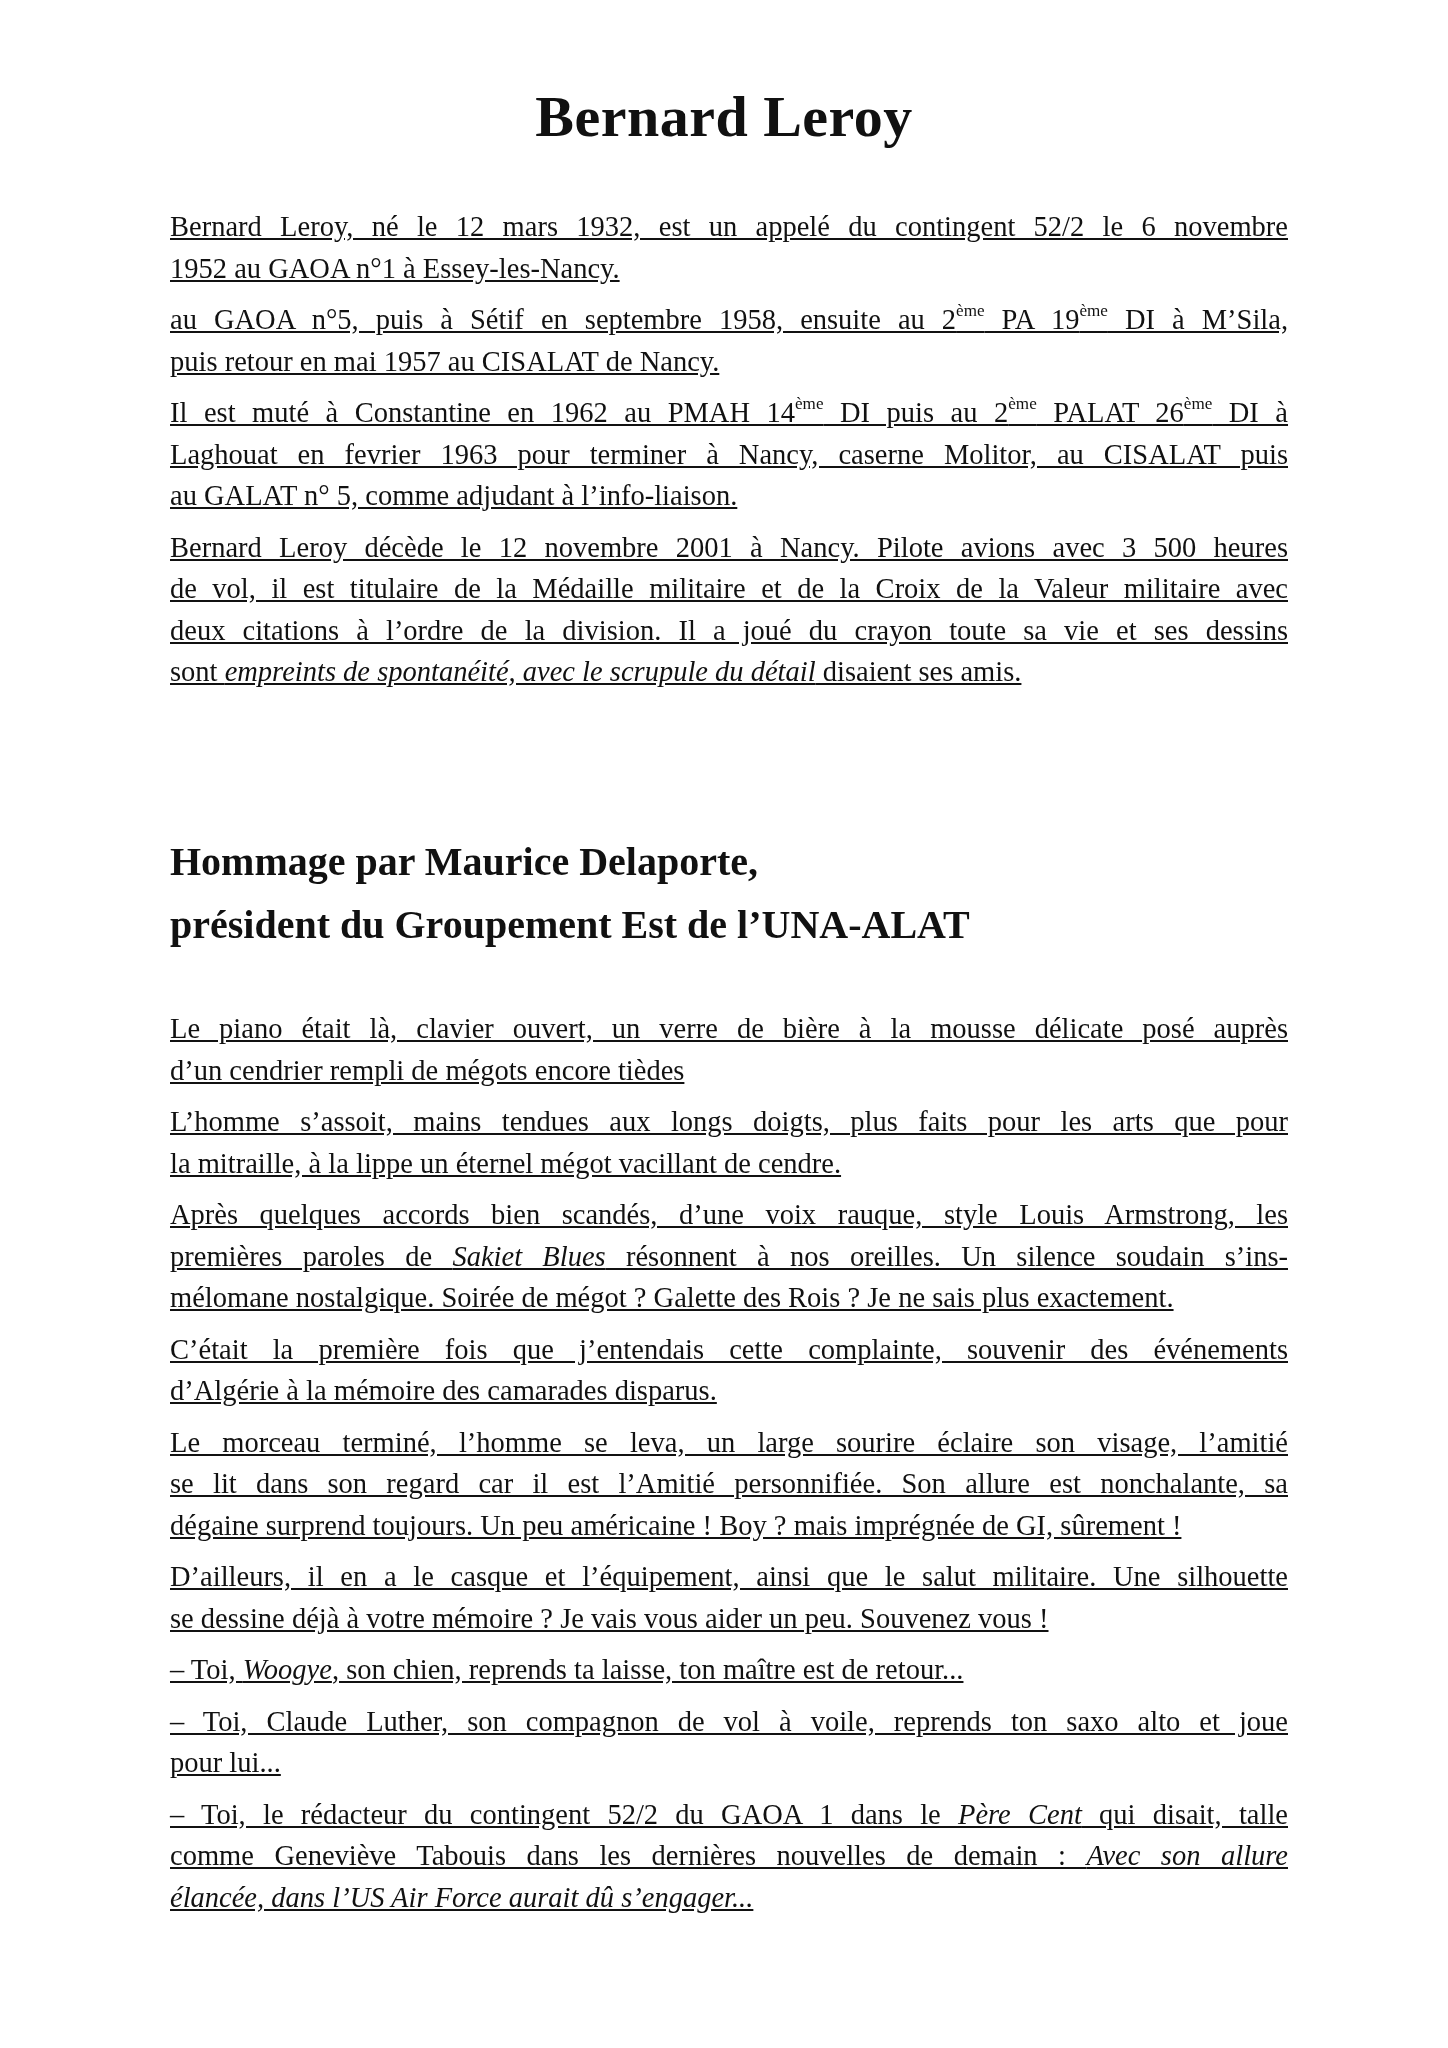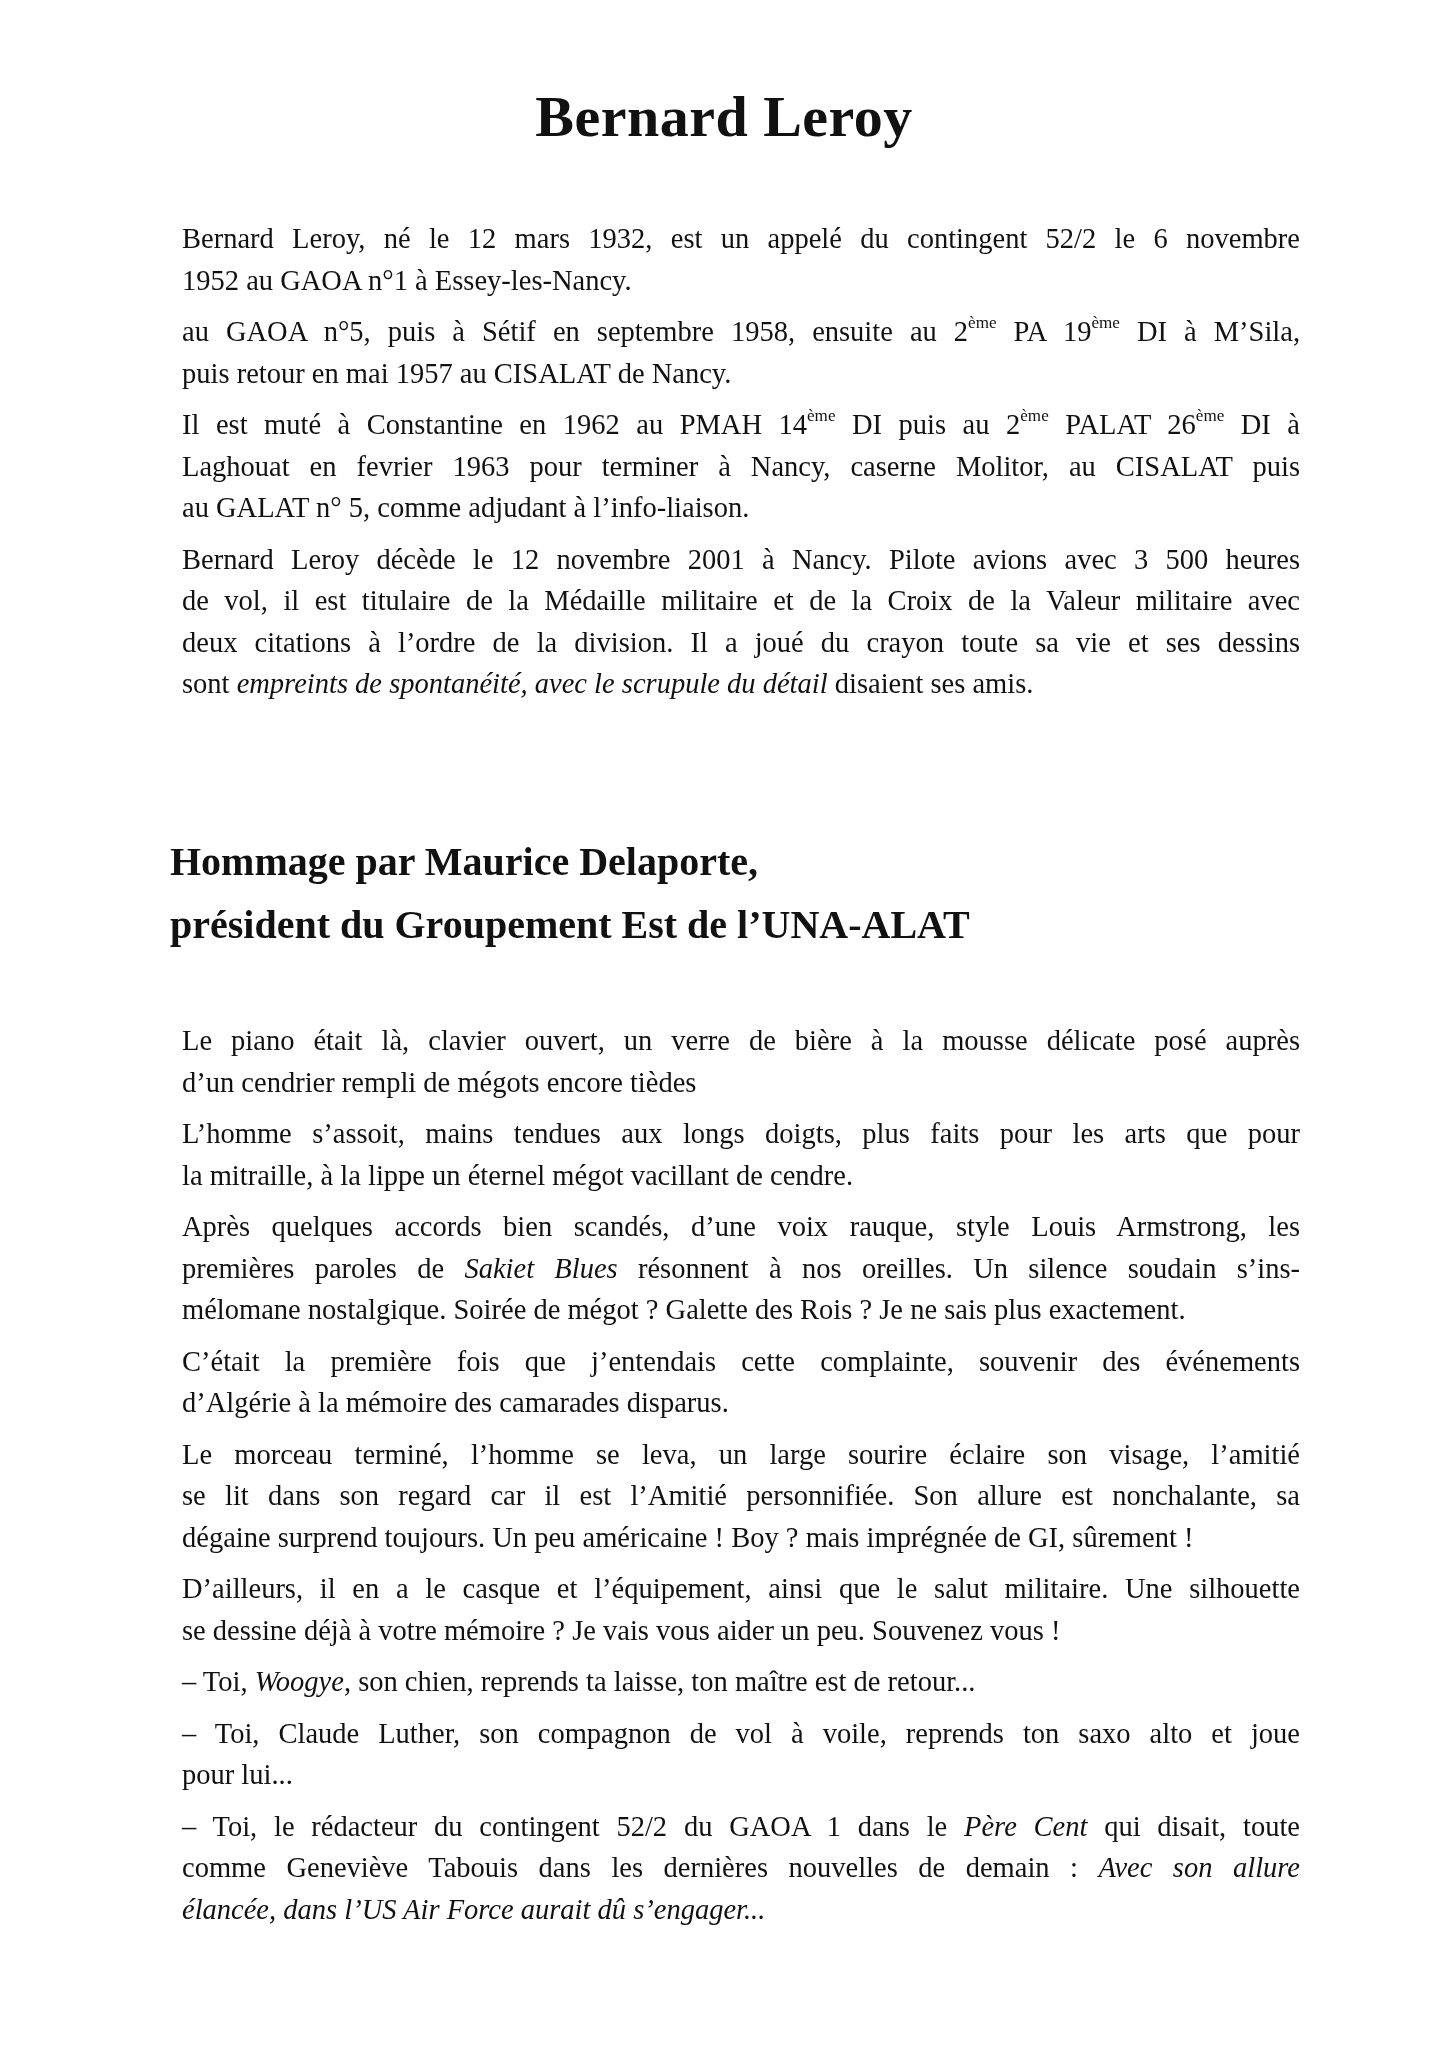--- a/index.html
+++ b/index.html
@@ -6,21 +6,21 @@
   body { width: 1448px; height: 2048px; position: relative; overflow: hidden; color: #111111; }
   .page { position: absolute; left: 0; top: 0; width: 1448px; height: 2048px; background: #ffffff; }
   .title {
     position: absolute; left: 0; top: 82px; width: 1448px; text-align: center;
     font-family: "Liberation Serif", "DejaVu Serif", serif; font-weight: bold;
     font-size: 58px; line-height: 70px; letter-spacing: 0.5px; margin: 0;
   }
   .column { position: absolute; left: 166px; width: 1118px; }
   .body-text {
     font-family: "Liberation Serif", "DejaVu Serif", serif;
-    font-size: 28.5px; line-height: 41.5px; margin: 16px;
+    font-size: 28.5px; line-height: 41.5px; margin: 4px; text-decoration: underline;
   }
   .para { margin: 0 0 10px 0; }
   .line { display: block; white-space: nowrap; text-align: justify; text-align-last: justify; }
   .line.last { text-align-last: left; }
   .line i { font-style: italic; }
   .line sup { font-size: 60%; line-height: 0; vertical-align: 0.75em; }
   .section-heading {
     font-family: "Liberation Serif", "DejaVu Serif", serif; font-weight: bold;
     font-size: 40px; line-height: 63px; margin: 4px;
   }
@@ -93,20 +93,20 @@
           <span class="line last"><span>se dessine déjà à votre mémoire ? Je vais vous aider un peu. Souvenez vous !</span></span>
         </p>
         <p class="para">
           <span class="line last"><span>– Toi, </span><i>Woogye</i><span>, son chien, reprends ta laisse, ton maître est de retour...</span></span>
         </p>
         <p class="para">
           <span class="line"><span>– Toi, Claude Luther, son compagnon de vol à voile, reprends ton saxo alto et joue</span></span>
           <span class="line last"><span>pour lui...</span></span>
         </p>
         <p class="para">
-          <span class="line"><span>– Toi, le rédacteur du contingent 52/2 du GAOA 1 dans le </span><i>Père Cent</i><span> qui disait, toute</span></span>
+          <span class="line"><span>– Toi, le rédacteur du contingent 52/2 du GAOA 1 dans le </span><i>Père Cent</i><span> qui disait, talle</span></span>
           <span class="line"><span>comme Geneviève Tabouis dans les dernières nouvelles de demain : </span><i>Avec son allure</i></span>
           <span class="line last"><i>élancée, dans l’US Air Force aurait dû s’engager...</i></span>
         </p>
       </div>
   </div>
 
 </div>
 
 </body></html>

